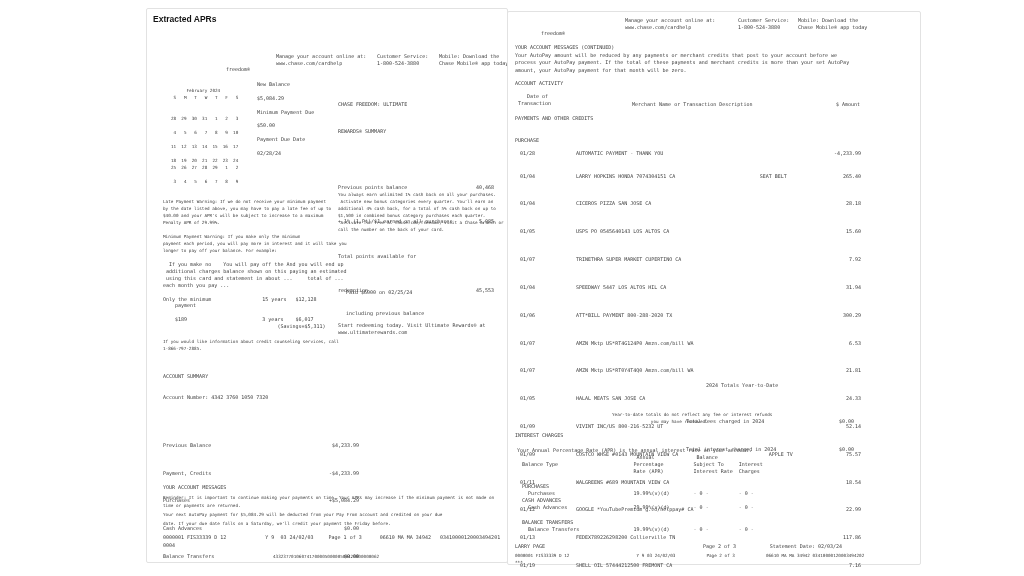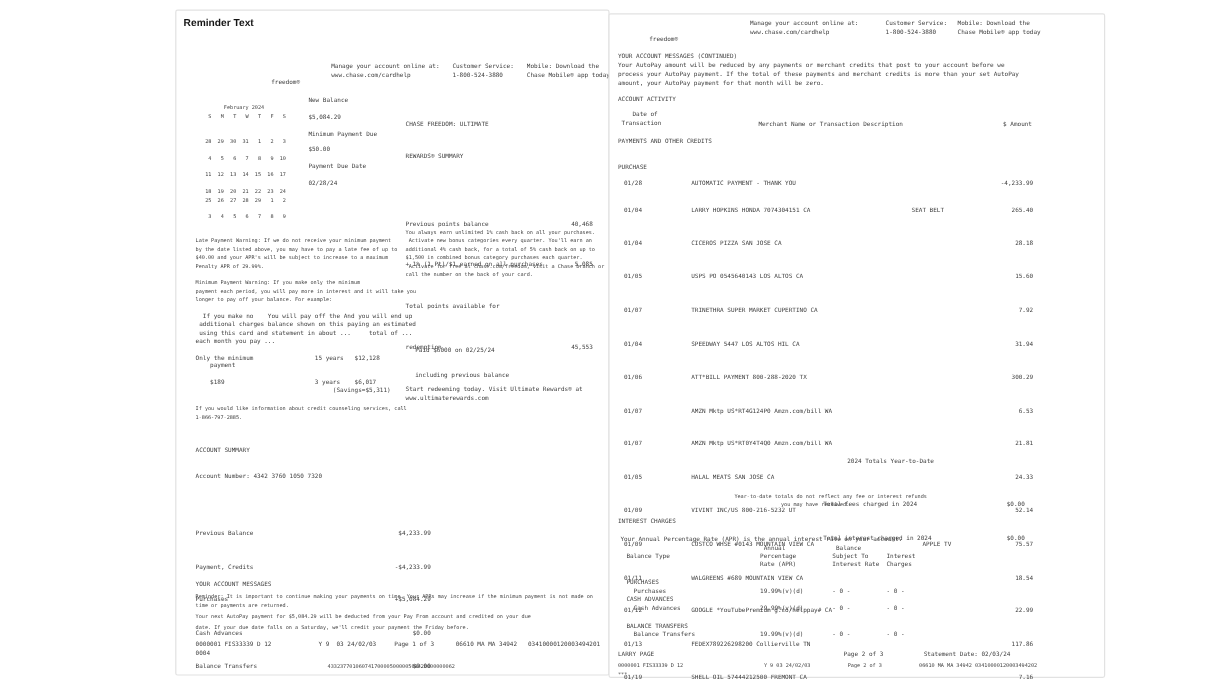--- a/index.html
+++ b/index.html
@@ -69,21 +69,21 @@
   .rp-foot-name{left:7px;top:531px;}
   .rp-foot-page{left:195px;top:531px;}
   .rp-foot-date{left:254px;top:531px;width:80px;text-align:right;}
   .rp-foot-line{left:7px;top:540px;}
   .rp-foot-end{left:7px;top:547px;}
 </style>
 </head>
 <body>
 
 <div id="left-card" class="card">
-  <div class="abs lp-label panel-label">Reminder Text</div>
+  <div class="abs lp-label panel-label">Extracted APRs</div>
   <pre class="abs lp-hc1">Manage your account online at:
 www.chase.com/cardhelp</pre>
   <pre class="abs lp-hc2">Customer Service:
 1-800-524-3880</pre>
   <pre class="abs lp-hc3">Mobile: Download the
 Chase Mobile® app today</pre>
   <pre class="abs lp-brand">freedom®</pre>
   <pre class="abs lp-balance">New Balance
 
 $5,084.29

